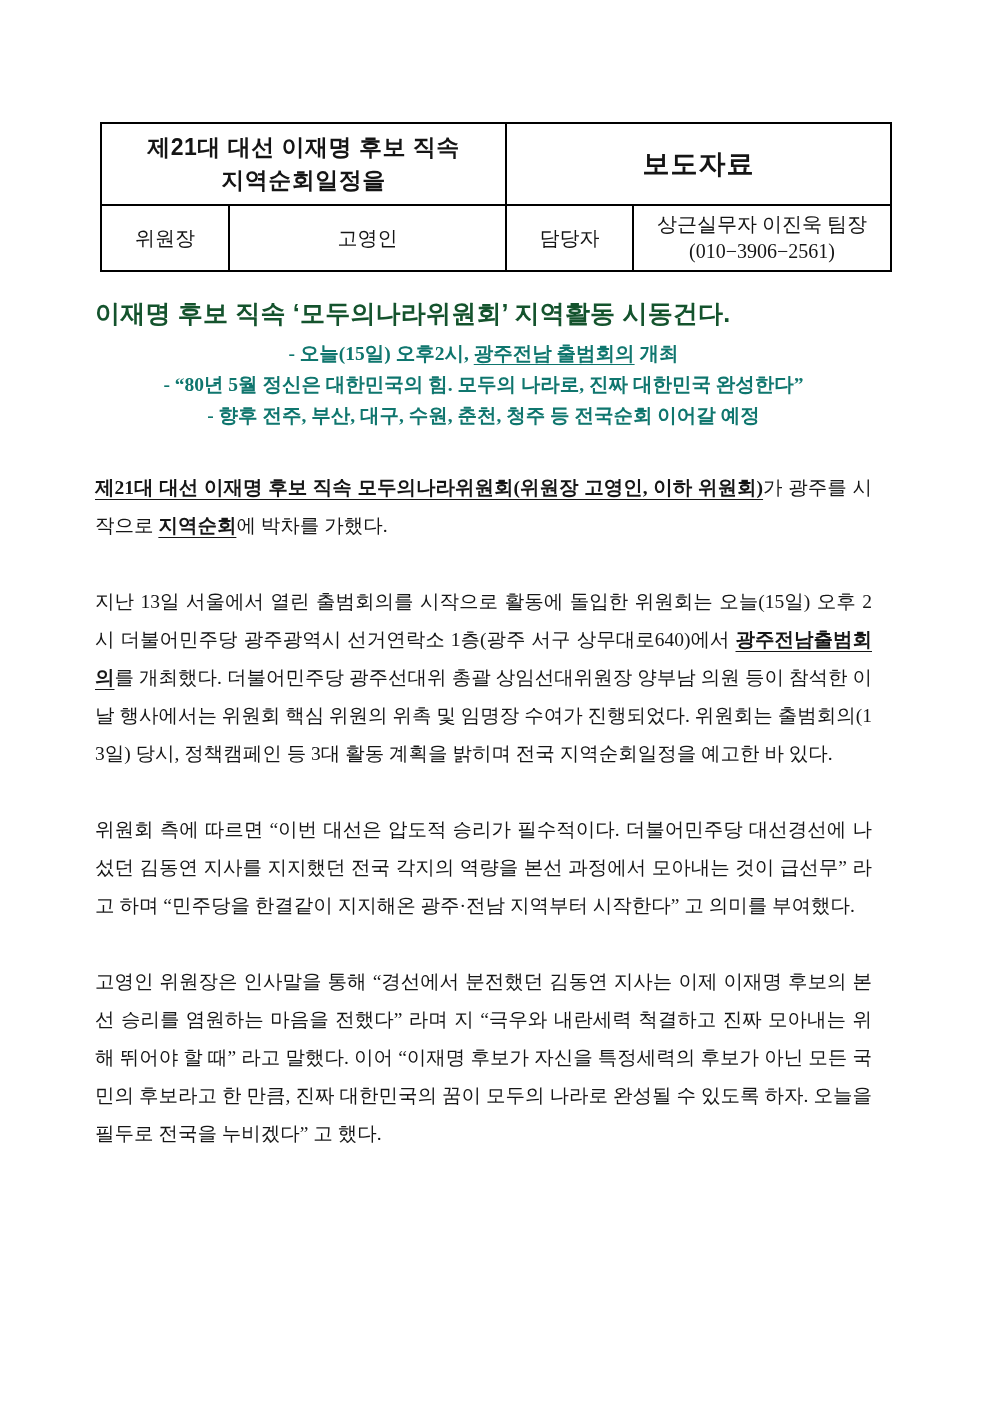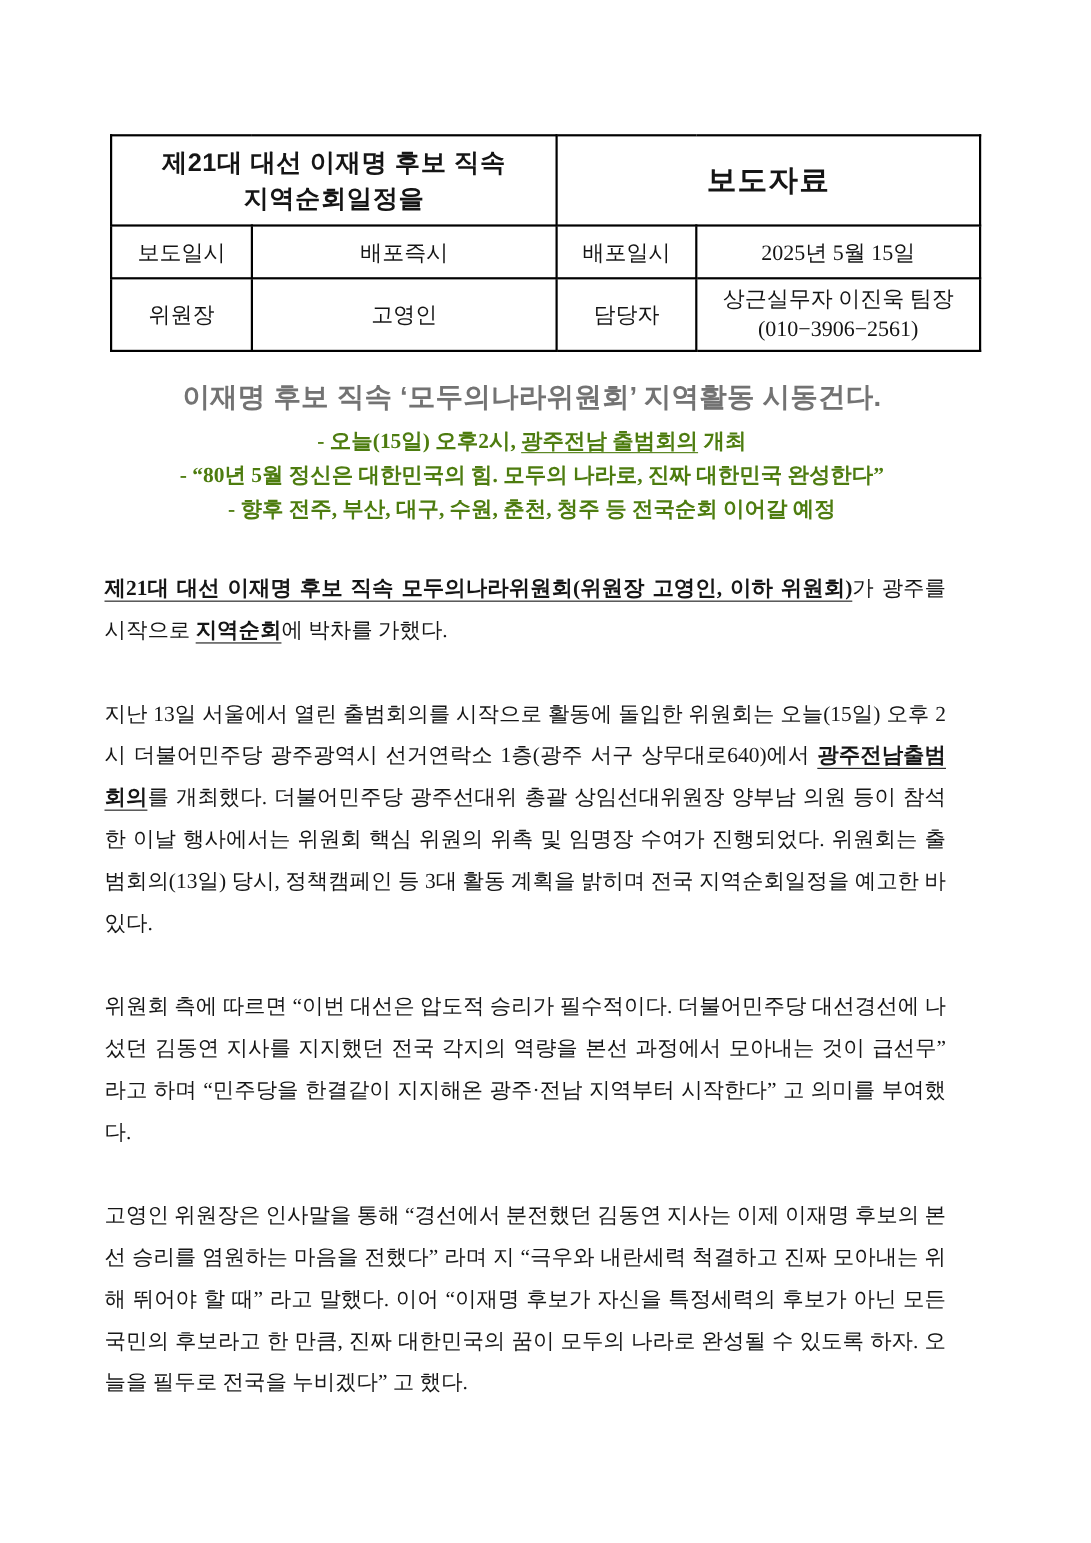--- a/index.html
+++ b/index.html
@@ -46,45 +46,45 @@
     letter-spacing: 1px;
     margin-left: 43px;
   }
   tr.info-row-1 td { height: 42px; font-size: 20px; }
   tr.info-row-2 td { height: 60px; font-size: 20px; }
   .contact-line { line-height: 27px; }
 
   
   .headline {
     margin: 25px 0 0 0;
-    text-align: center;
+    text-align: left;
     font-family: "Liberation Sans", sans-serif;
     font-weight: bold;
     font-size: 25px;
     line-height: 32px;
-    color: #737373;
+    color: #14532d;
     letter-spacing: 0.2px;
   }
   .subheads { margin-top: 9px; }
   .subhead {
     text-align: center;
     font-weight: bold;
     font-size: 19.5px;
     line-height: 31px;
-    color: #4d7c0f;
+    color: #0f766e;
   }
   .subhead .u {
     text-decoration: underline;
     text-underline-offset: 4px;
   }
 
   
   .bodytext { margin-top: 6px; }
   .bodytext p {
-    margin: 38px 12px 0 0;
+    margin: 38px 0 0 0;
     font-size: 19.5px;
     line-height: 38px;
     text-align: justify;
     word-break: break-all;
     color: #161616;
   }
   .bu {
     font-weight: bold;
     text-decoration: underline;
     text-underline-offset: 5px;
@@ -102,26 +102,20 @@
         <col style="width:127px">
         <col style="width:258px">
     </colgroup>
     <tbody>
       <tr>
         <td colspan="2" class="org-cell">
           <div>제21대 대선 이재명 후보 직속</div>
           <div>지역순회일정을</div>
         </td>
         <td colspan="2" class="doctype-cell">보도자료</td>
-      </tr>
-      <tr class="info-row-1">
-        <td>보도일시</td>
-        <td>배포즉시</td>
-        <td>배포일시</td>
-        <td>2025년 5월 15일</td>
       </tr>
       <tr class="info-row-2">
         <td>위원장</td>
         <td>고영인</td>
         <td>담당자</td>
         <td>
           <div class="contact-line">상근실무자 이진욱 팀장</div>
           <div class="contact-line">(010−3906−2561)</div>
         </td>
       </tr>

